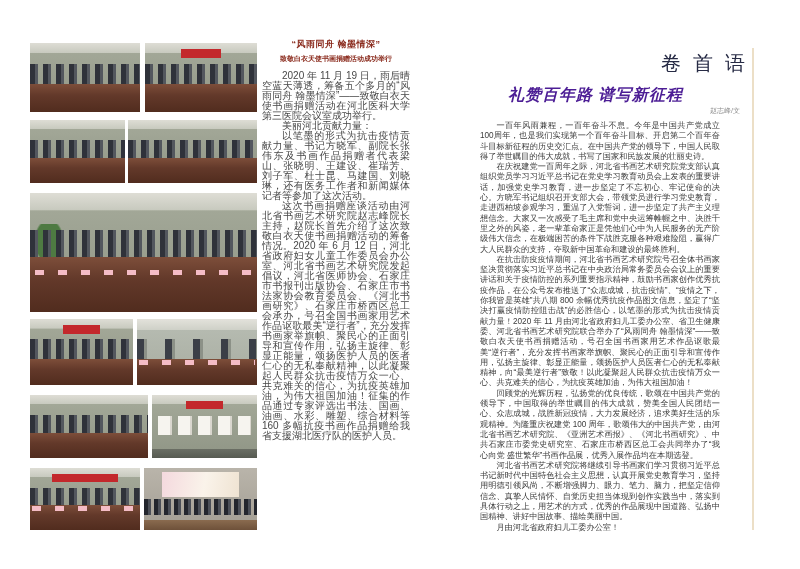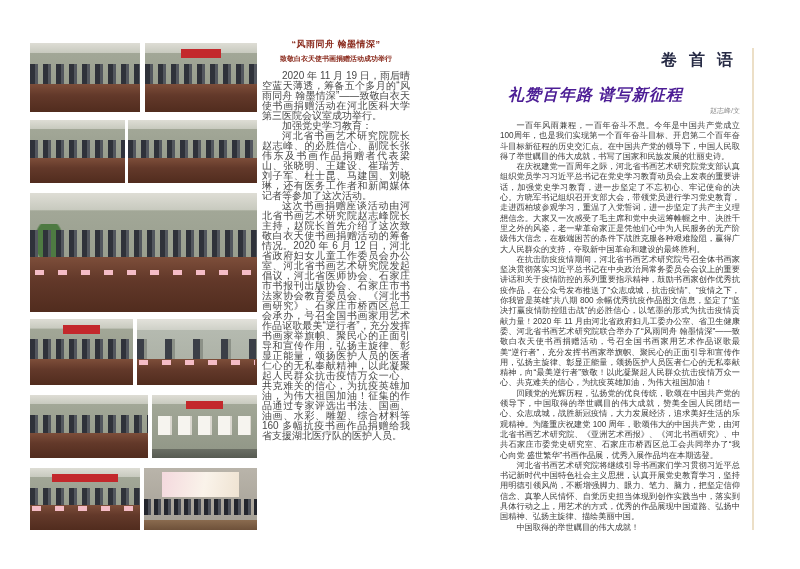--- a/index.html
+++ b/index.html
@@ -65,34 +65,34 @@
     margin-bottom:7px;
   }
   .lcol p {
     font-size:10px; line-height:10px; color:#474747;
     text-align:justify; text-indent:2em;
   }
 
   
   .r-section-label {
     position:absolute; left:661px; top:50px;
-    font-size:16px; font-weight:bold; color:#272b45; letter-spacing:12px;
+    font-size:20px; font-weight:normal; color:#272b45; letter-spacing:12px;
     white-space:nowrap;
   }
   .vrule { position:absolute; left:752px; top:48px; width:2px; height:482px; background:#ecdfc7; }
   .r-title {
     position:absolute; left:508px; top:85px;
     font-family:"Liberation Serif", serif; font-style:italic; font-weight:bold;
     font-size:16px; color:#4c1d95; letter-spacing:1px; white-space:nowrap;
   }
   .r-byline {
     position:absolute; left:508px; top:106px; width:232px;
     text-align:right; font-size:7px; color:#8d8d8d;
   }
-  .rcol { position:absolute; left:500px; top:121px; width:240px; }
+  .rcol { position:absolute; left:480px; top:121px; width:240px; }
   .rcol p {
     font-size:8.2px; line-height:10.3px; color:#3c3c3c;
     text-align:justify; text-indent:2em;
   }
 </style>
 </head>
 <body>
 
 <div class="canvas">
 
@@ -147,32 +147,32 @@
   <div class="photo v-stage ph11" title="全体人员舞台合影（大屏幕背景）">
     <i class="screen"></i>
     <i class="ppl"></i>
     <i class="tbl"></i>
   </div>
 
   <div class="lcol">
     <div class="l-title">“风雨同舟 翰墨情深”</div>
     <div class="l-subtitle">致敬白衣天使书画捐赠活动成功举行</div>
     <p>2020 年 11 月 19 日，雨后晴空蓝天薄透，筹备五个多月的“风雨同舟 翰墨情深”——致敬白衣天使书画捐赠活动在河北医科大学第三医院会议室成功举行。</p>
-    <p>加强党史学习教育：</p>
-    <p>河北省书画艺术研究院院长赵志峰、的必胜信心、副院长张伟东及书画作品捐赠者代表梁山、张晓明、王建设、崔瑞芳、刘子军、杜士昆、马建国、刘晓琳，还有医务工作者和新闻媒体记者等参加了这次活动。</p>
+    <p>美丽河北贡献力量：</p>
+    <p>以笔墨的形式为抗击疫情贡献力量、书记方晓军、副院长张伟东及书画作品捐赠者代表梁山、张晓明、王建设、崔瑞芳、刘子军、杜士昆、马建国、刘晓琳，还有医务工作者和新闻媒体记者等参加了这次活动。</p>
     <p>这次书画捐赠座谈活动由河北省书画艺术研究院赵志峰院长主持，赵院长首先介绍了这次致敬白衣天使书画捐赠活动的筹备情况。2020 年 6 月 12 日，河北省政府妇女儿童工作委员会办公室、河北省书画艺术研究院发起倡议，河北省医师协会、石家庄市书报刊出版协会、石家庄市书法家协会教育委员会、《河北书画研究》、石家庄市桥西区总工会承办，号召全国书画家用艺术作品讴歌最美“逆行者”，充分发挥书画家举旗帜、聚民心的正面引导和宣传作用，弘扬主旋律、彰显正能量，颂扬医护人员的医者仁心的无私奉献精神，以此凝聚起人民群众抗击疫情万众一心、共克难关的信心，为抗疫英雄加油，为伟大祖国加油！征集的作品通过专家评选出书法、国画、油画、水彩、雕塑、综合材料等 160 多幅抗疫书画作品捐赠给我省支援湖北医疗队的医护人员。</p>
   </div>
 
   <div class="r-section-label">卷首语</div>
   <div class="vrule"></div>
   <div class="r-title">礼赞百年路 谱写新征程</div>
   <div class="r-byline">赵志峰/文</div>
 
   <div class="rcol">
     <p>一百年风雨兼程，一百年奋斗不息。今年是中国共产党成立100周年，也是我们实现第一个百年奋斗目标、开启第二个百年奋斗目标新征程的历史交汇点。在中国共产党的领导下，中国人民取得了举世瞩目的伟大成就，书写了国家和民族发展的壮丽史诗。</p>
     <p>在庆祝建党一百周年之际，河北省书画艺术研究院党支部认真组织党员学习习近平总书记在党史学习教育动员会上发表的重要讲话，加强党史学习教育，进一步坚定了不忘初心、牢记使命的决心。方晓军书记组织召开支部大会，带领党员进行学习党史教育，走进西柏坡参观学习，重温了入党誓词，进一步坚定了共产主义理想信念。大家又一次感受了毛主席和党中央运筹帷幄之中、决胜千里之外的风姿，老一辈革命家正是凭他们心中为人民服务的无产阶级伟大信念，在极端困苦的条件下战胜克服各种艰难险阻，赢得广大人民群众的支持，夺取新中国革命和建设的最终胜利。</p>
     <p>在抗击防疫疫情期间，河北省书画艺术研究院号召全体书画家坚决贯彻落实习近平总书记在中央政治局常务委员会会议上的重要讲话和关于疫情防控的系列重要指示精神，鼓励书画家创作优秀抗疫作品，在公众号发布推送了“众志成城，抗击疫情”、“疫情之下，你我皆是英雄”共八期 800 余幅优秀抗疫作品图文信息，坚定了“坚决打赢疫情防控阻击战”的必胜信心，以笔墨的形式为抗击疫情贡献力量！2020 年 11 月由河北省政府妇儿工委办公室、省卫生健康委、河北省书画艺术研究院联合举办了“风雨同舟 翰墨情深”——致敬白衣天使书画捐赠活动，号召全国书画家用艺术作品讴歌最美“逆行者”，充分发挥书画家举旗帜、聚民心的正面引导和宣传作用，弘扬主旋律、彰显正能量，颂扬医护人员医者仁心的无私奉献精神，向“最美逆行者”致敬！以此凝聚起人民群众抗击疫情万众一心、共克难关的信心，为抗疫英雄加油，为伟大祖国加油！</p>
     <p>回顾党的光辉历程，弘扬党的优良传统，歌颂在中国共产党的领导下，中国取得的举世瞩目的伟大成就，赞美全国人民团结一心、众志成城，战胜新冠疫情，大力发展经济，追求美好生活的乐观精神。为隆重庆祝建党 100 周年，歌颂伟大的中国共产党，由河北省书画艺术研究院、《亚洲艺术画报》、《河北书画研究》、中共石家庄市委党史研究室、石家庄市桥西区总工会共同举办了“我心向党 盛世繁华”书画作品展，优秀入展作品均在本期选登。</p>
-    <p>河北省书画艺术研究院将继续引导书画家们学习贯彻习近平总书记新时代中国特色社会主义思想，认真开展党史教育学习，坚持用明德引领风尚，不断增强脚力、眼力、笔力、脑力，把坚定信仰信念、真挚人民情怀、自觉历史担当体现到创作实践当中，落实到具体行动之上，用艺术的方式，优秀的作品展现中国道路、弘扬中国精神、弘扬主旋律、描绘美丽中国。</p>
-    <p>中国取得的举世瞩目的伟大成就！</p>
+    <p>河北省书画艺术研究院将继续引导书画家们学习贯彻习近平总书记新时代中国特色社会主义思想，认真开展党史教育学习，坚持用明德引领风尚，不断增强脚力、眼力、笔力、脑力，把坚定信仰信念、真挚人民情怀、自觉历史担当体现到创作实践当中，落实到具体行动之上，用艺术的方式，优秀的作品展现中国道路、弘扬中国精神、讲好中国故事、描绘美丽中国。</p>
+    <p>月由河北省政府妇儿工委办公室！</p>
   </div>
 
 </div>
 
 </body></html>

